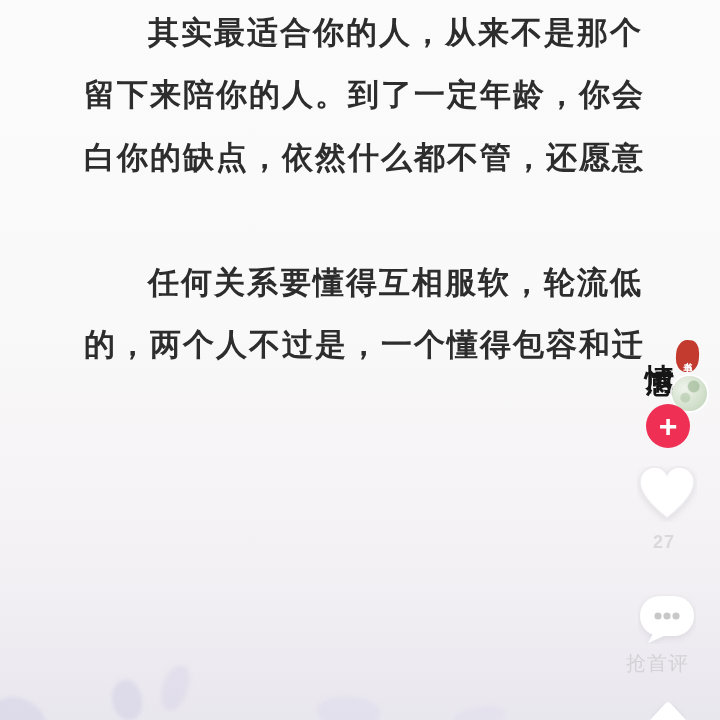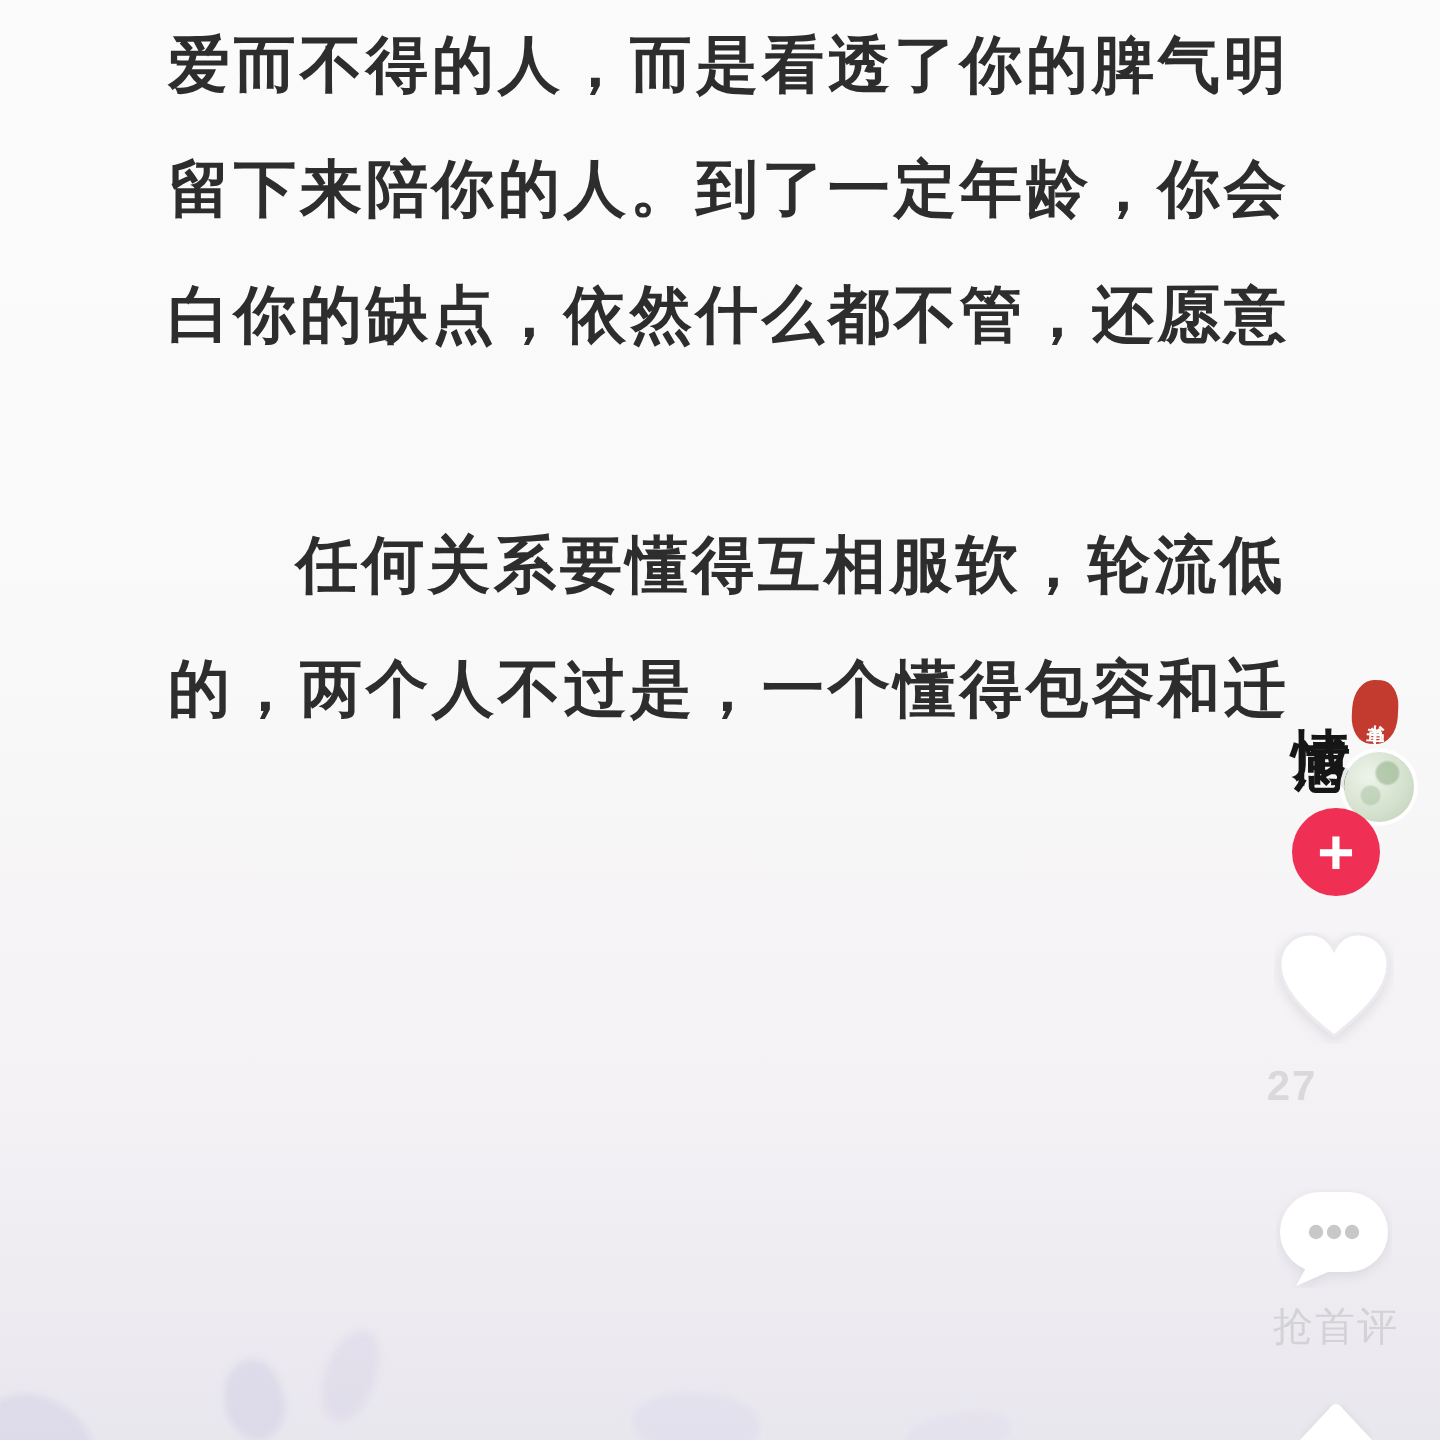--- a/index.html
+++ b/index.html
@@ -65,45 +65,45 @@
   }
   .follow-button {
     position:absolute; left:18px; top:68px; width:44px; height:44px; border-radius:50%;
     background:var(--accent-red);
     display:flex; align-items:center; justify-content:center;
     color:#fff; font-family:"Liberation Sans","DejaVu Sans",sans-serif;
     font-size:32px; font-weight:700; line-height:1; cursor:pointer;
   }
   .heart-wrap { position:absolute; left:637px; top:466px; width:60px; height:56px; cursor:pointer; }
   .like-count {
-    position:absolute; left:606px; top:532px; width:80px; text-align:center;
+    position:absolute; left:624px; top:532px; width:80px; text-align:center;
     font-family:"Liberation Sans","DejaVu Sans",sans-serif;
-    font-size:21px; font-weight:600; color:var(--count-color); letter-spacing:1px;
+    font-size:18px; font-weight:600; color:var(--count-color); letter-spacing:1px;
   }
   .bubble-wrap { position:absolute; left:638px; top:594px; width:58px; height:50px; cursor:pointer; }
   .comment-label {
-    position:absolute; left:626px; top:650px; width:84px; text-align:center;
+    position:absolute; left:626px; top:650px; width:84px; 
     font-family:Liberation Mono, monospace;
     font-size:20px; color:var(--faded-label); letter-spacing:1px; cursor:pointer;
   }
   .share-wrap { position:absolute; left:650px; top:702px; width:36px; height:18px; cursor:pointer; }
   svg { display:block; }
 </style>
 </head>
 <body>
 
 <div class="petal p1"></div>
 <div class="petal p2"></div>
 <div class="petal p3"></div>
 <div class="petal p4"></div>
 <div class="petal p5"></div>
 
 <div class="text-block">
     <div class="paragraph">
-      <div class="text-line">爱而不得的人，而是看透了你的脾气明</div>
+      <div class="text-line first">其实最适合你的人，从来不是那个</div>
       <div class="text-line">留下来陪你的人。到了一定年龄，你会</div>
       <div class="text-line">白你的缺点，依然什么都不管，还愿意</div>
     </div>
     <div class="paragraph">
       <div class="text-line first">任何关系要懂得互相服软，轮流低</div>
       <div class="text-line">的，两个人不过是，一个懂得包容和迁</div>
     </div>
   </div>
 
 <div class="avatar-group">

